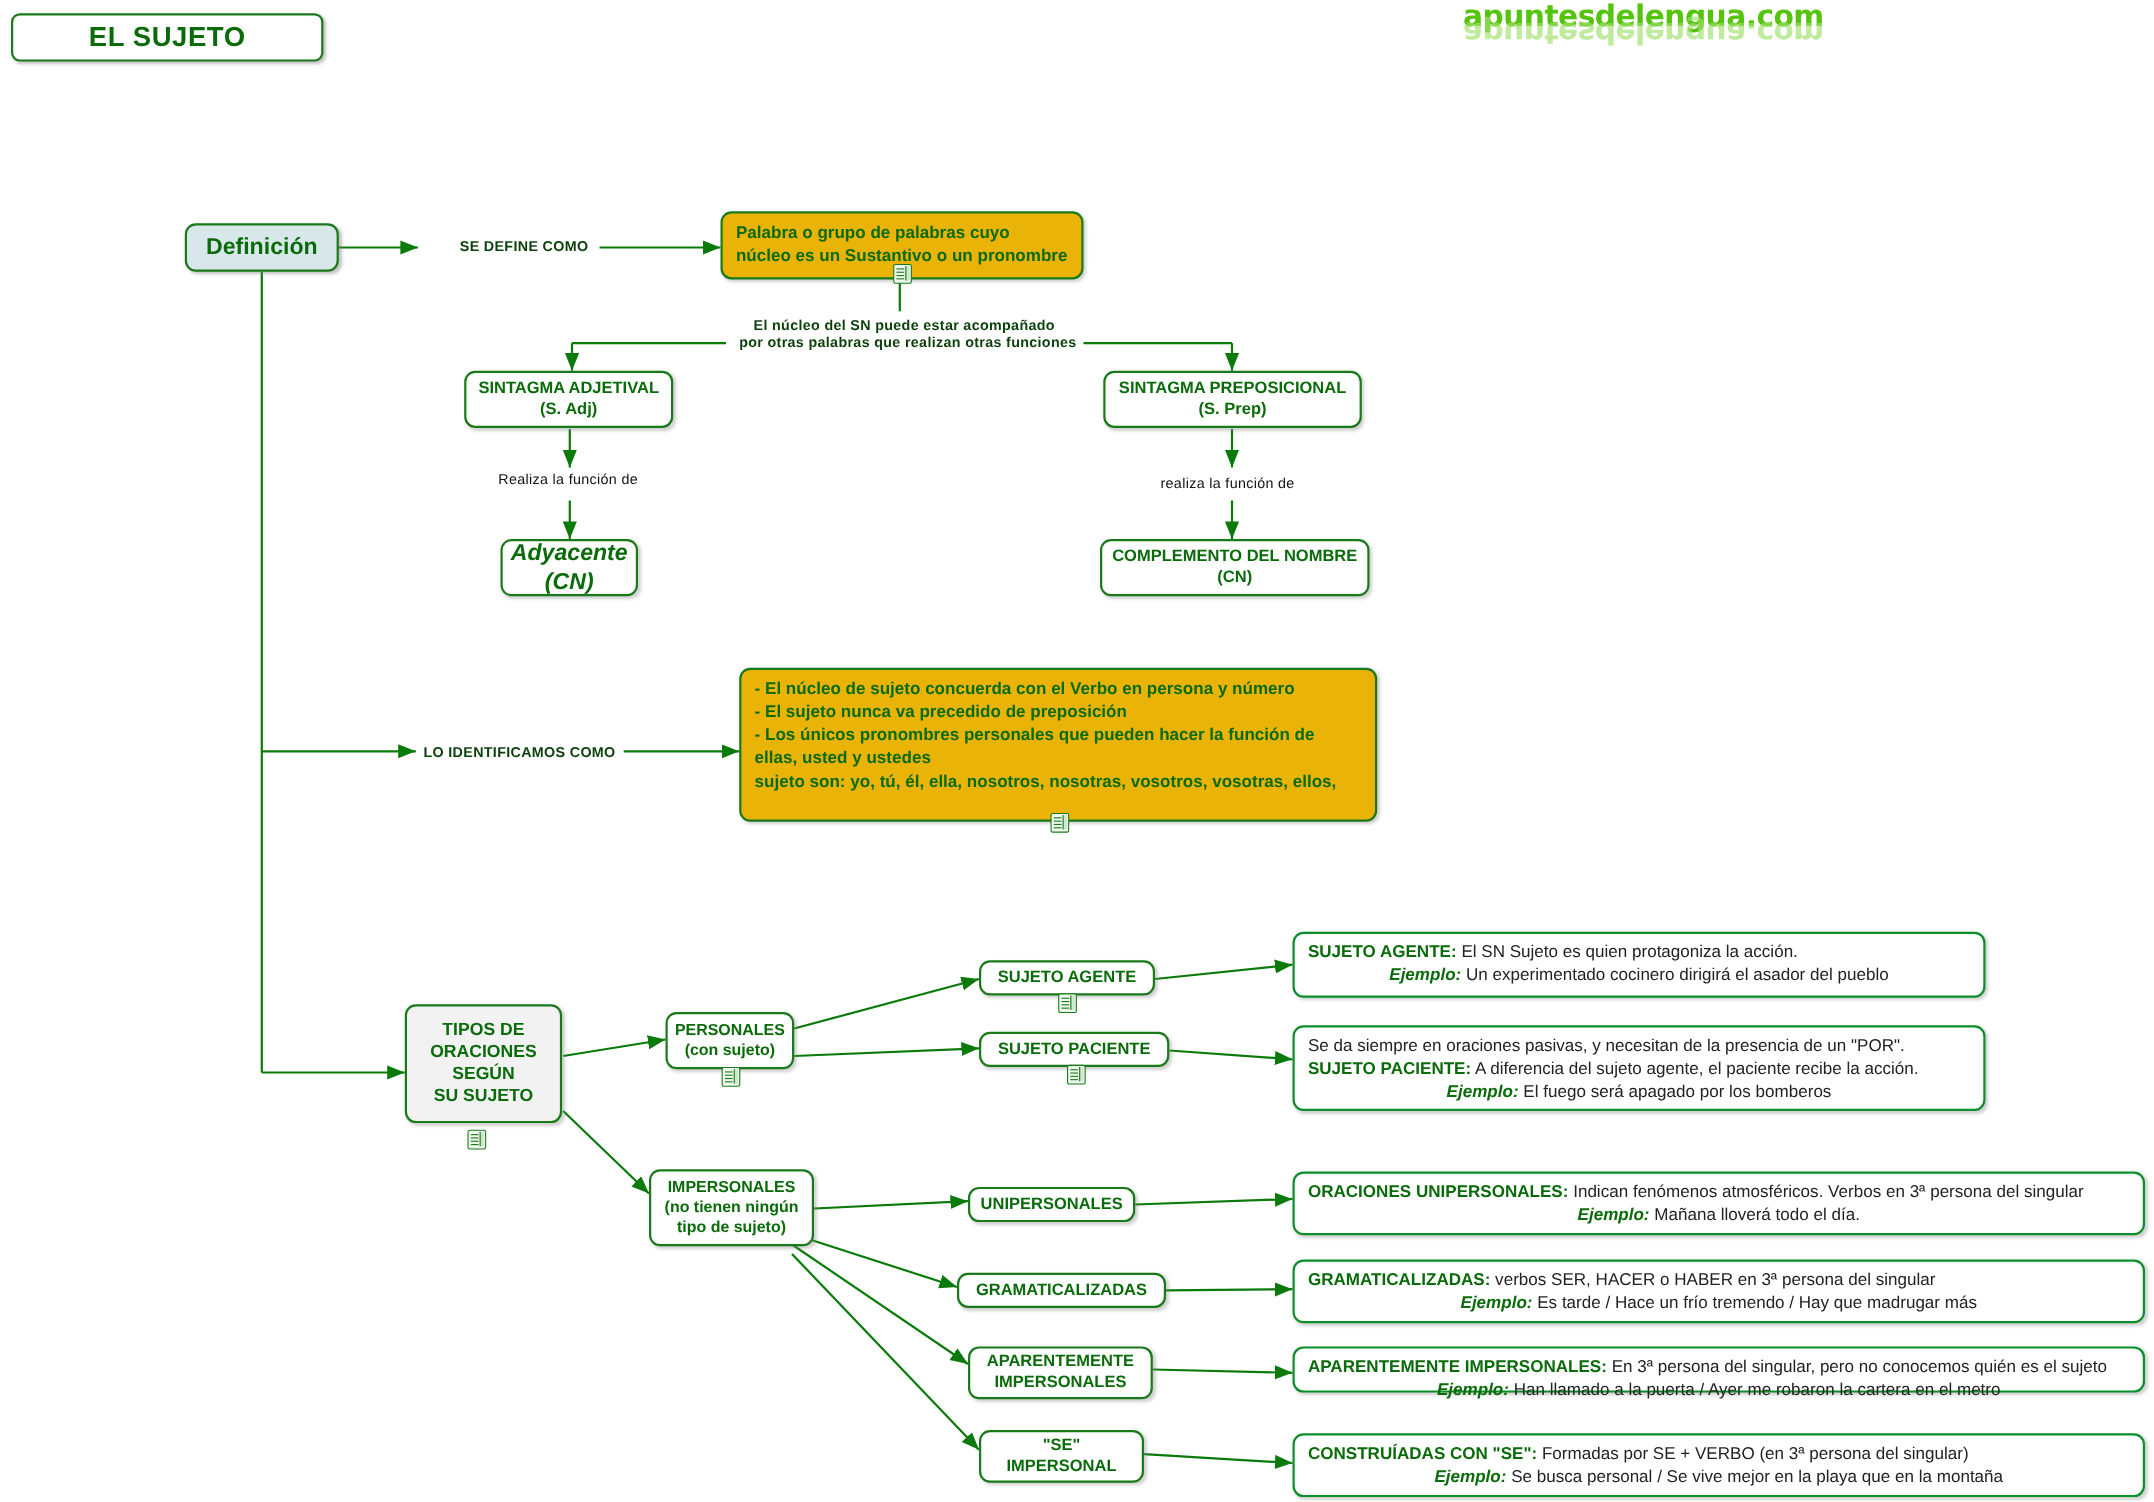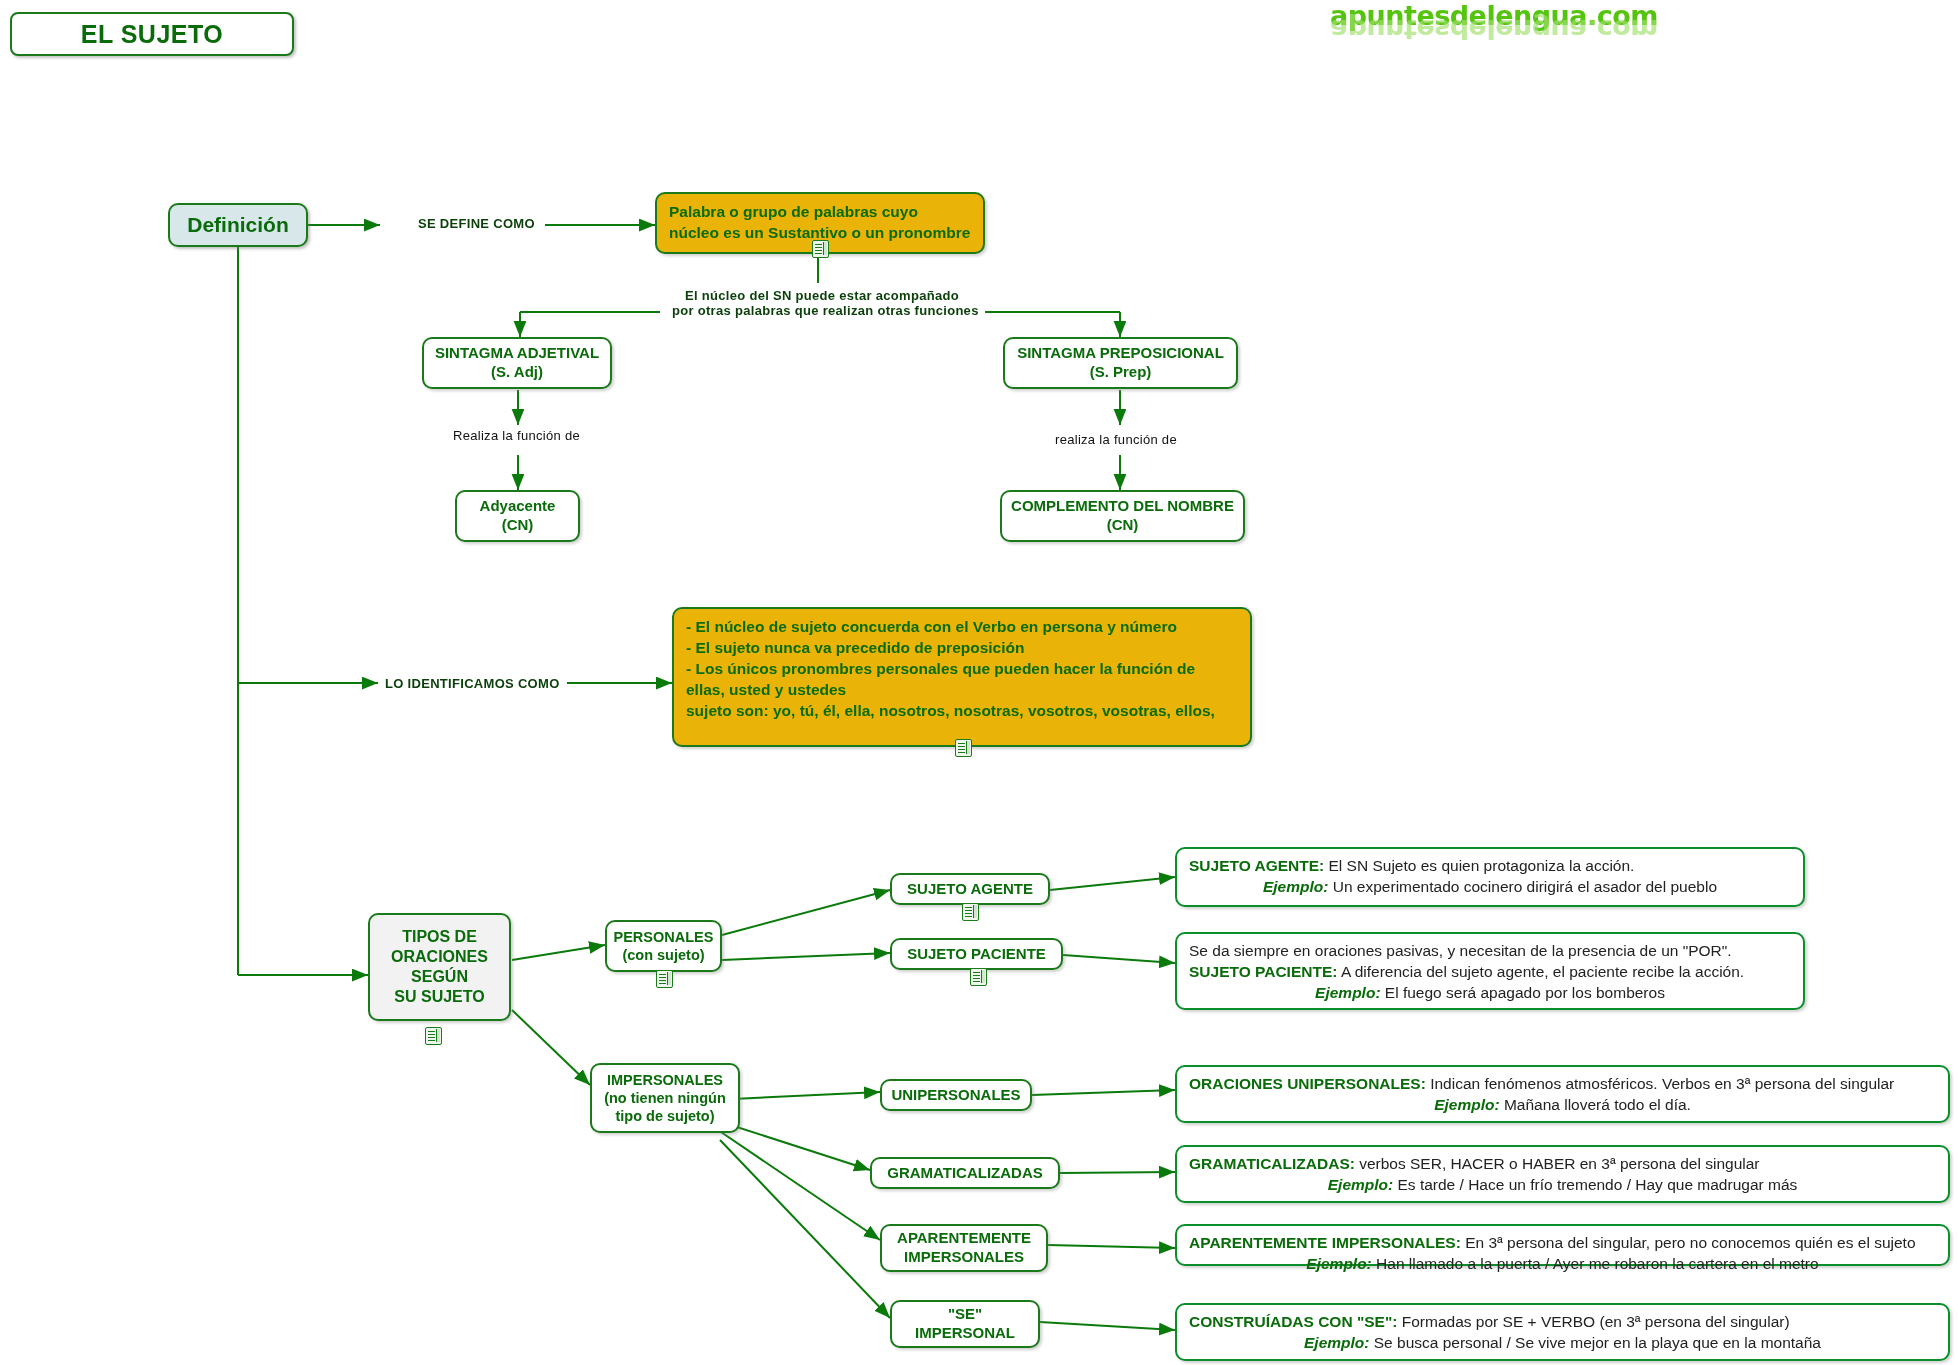--- a/index.html
+++ b/index.html
@@ -244,21 +244,21 @@
   <div class="node shadowed" style="left:1003px; top:337px; width:235px; height:52px; font-size:15px;">
     <div>
       <div>SINTAGMA PREPOSICIONAL</div>
       <div>(S. Prep)</div>
     </div>
   </div>
 
   <div class="edge-label thin" style="left:453px; top:428px;">Realiza la función de</div>
   <div class="edge-label thin" style="left:1055px; top:432px;">realiza la función de</div>
 
-  <div class="node shadowed" style="left:455px; top:490px; width:125px; height:52px; font-size:15px;">
+  <div class="node shadowed" style="left:455px; top:490px; width:125px; height:52px; font-size:21px;font-style:italic;">
     <div>
       <div>Adyacente</div>
       <div>(CN)</div>
     </div>
   </div>
 
   <div class="node shadowed" style="left:1000px; top:490px; width:245px; height:52px; font-size:15px;">
     <div>
       <div>COMPLEMENTO DEL NOMBRE</div>
       <div>(CN)</div>

